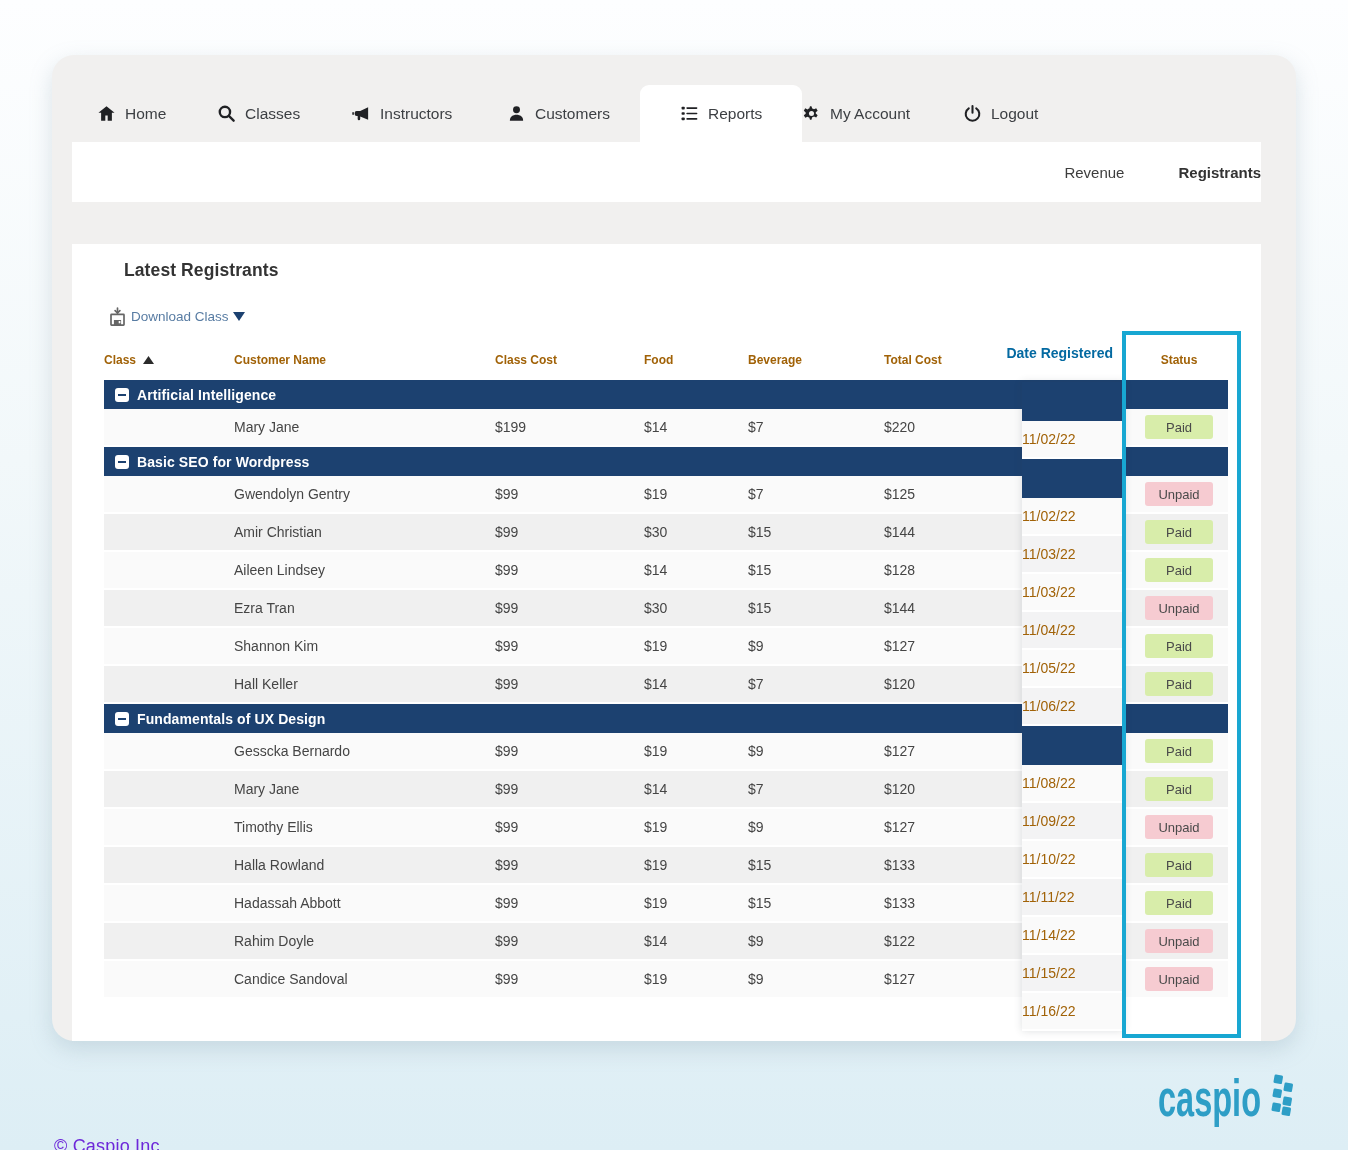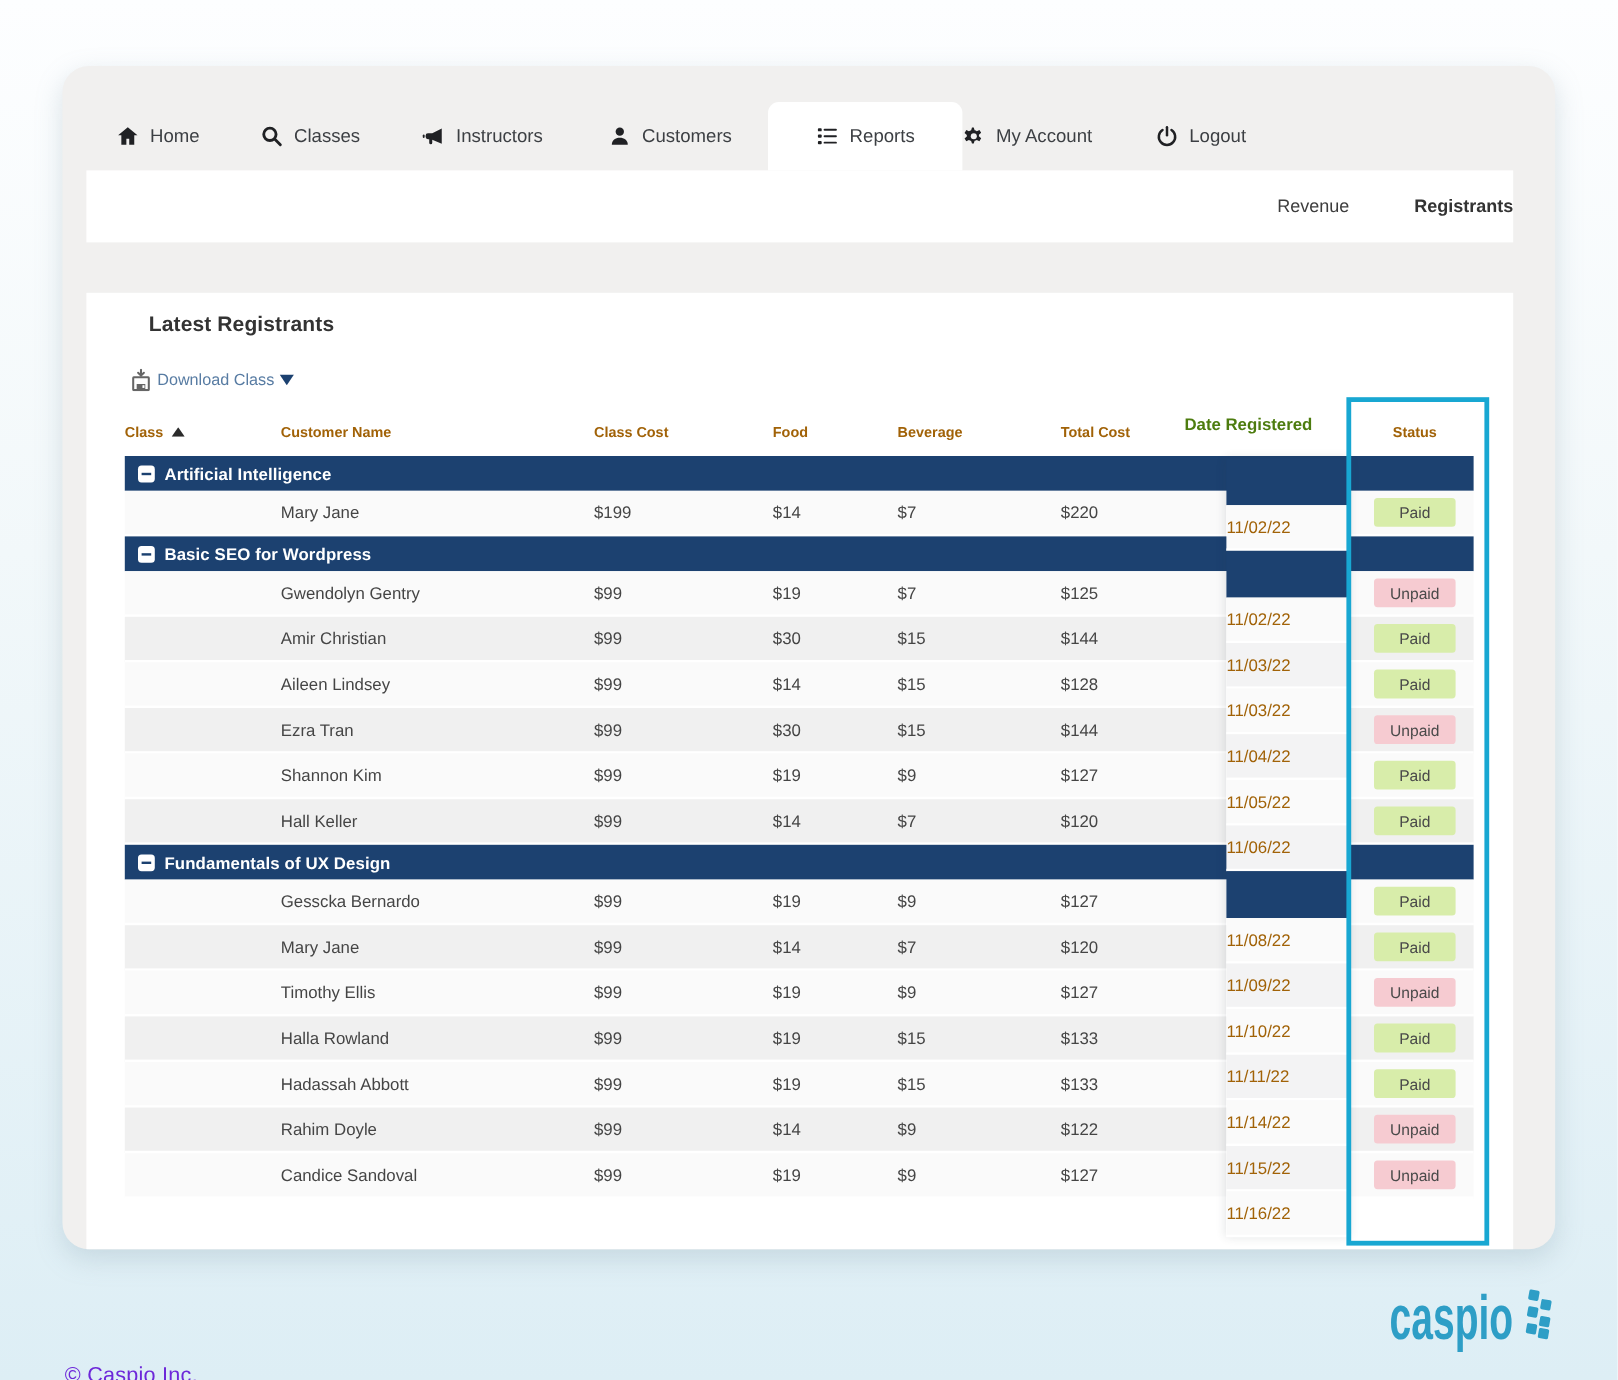--- a/index.html
+++ b/index.html
@@ -78,21 +78,21 @@
   .badge {
     width:68px; height:24px; border-radius:3px;
     display:flex; align-items:center; justify-content:center;
     font-size:13px; color:#4a4a4a;
   }
   .badge.paid { background:#d8edaa; }
   .badge.unpaid { background:#f6cbd1; }
   
   .date-head {
     position:absolute; left:915px; top:101px; width:126px; height:16px;
-    font-weight:bold; font-size:14px; color:#4d7c0f; text-align:left; line-height:16px;
+    font-weight:bold; font-size:14px; color:#0369a1; text-align:right; line-height:16px;
     z-index:4; background:transparent;
   }
   .date-strip {
     position:absolute; left:950px; top:138px; width:102px; z-index:3;
     box-shadow:0 0 8px rgba(50,60,70,.16);
   }
   .ds-group { height:39px; background:#1c4170; }
   .ds-row {
     height:38px; border-bottom:2px solid #fff;
     font-size:14px; color:#a16207; display:flex; align-items:center;

